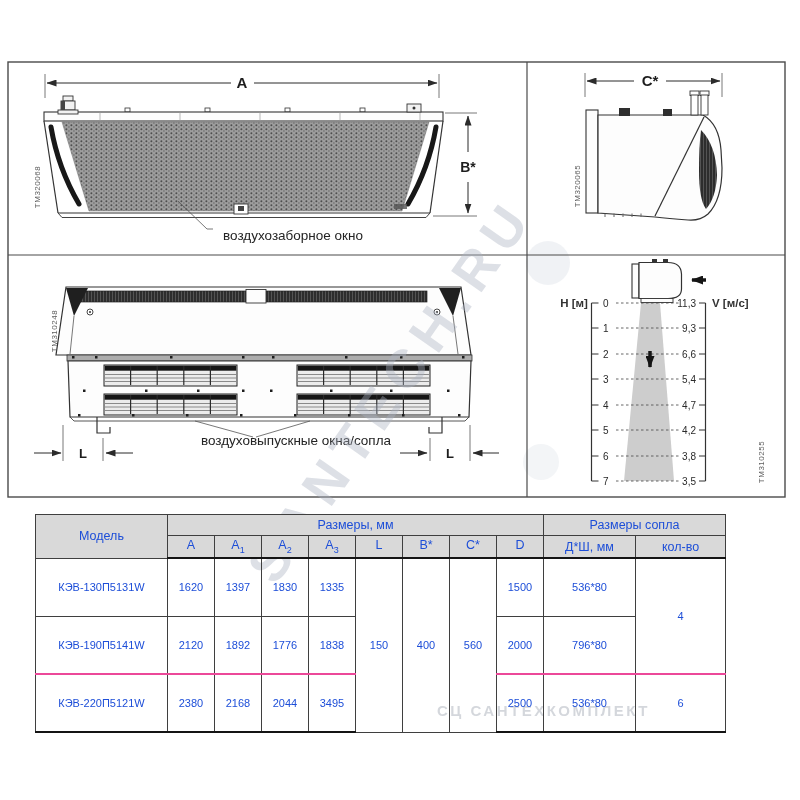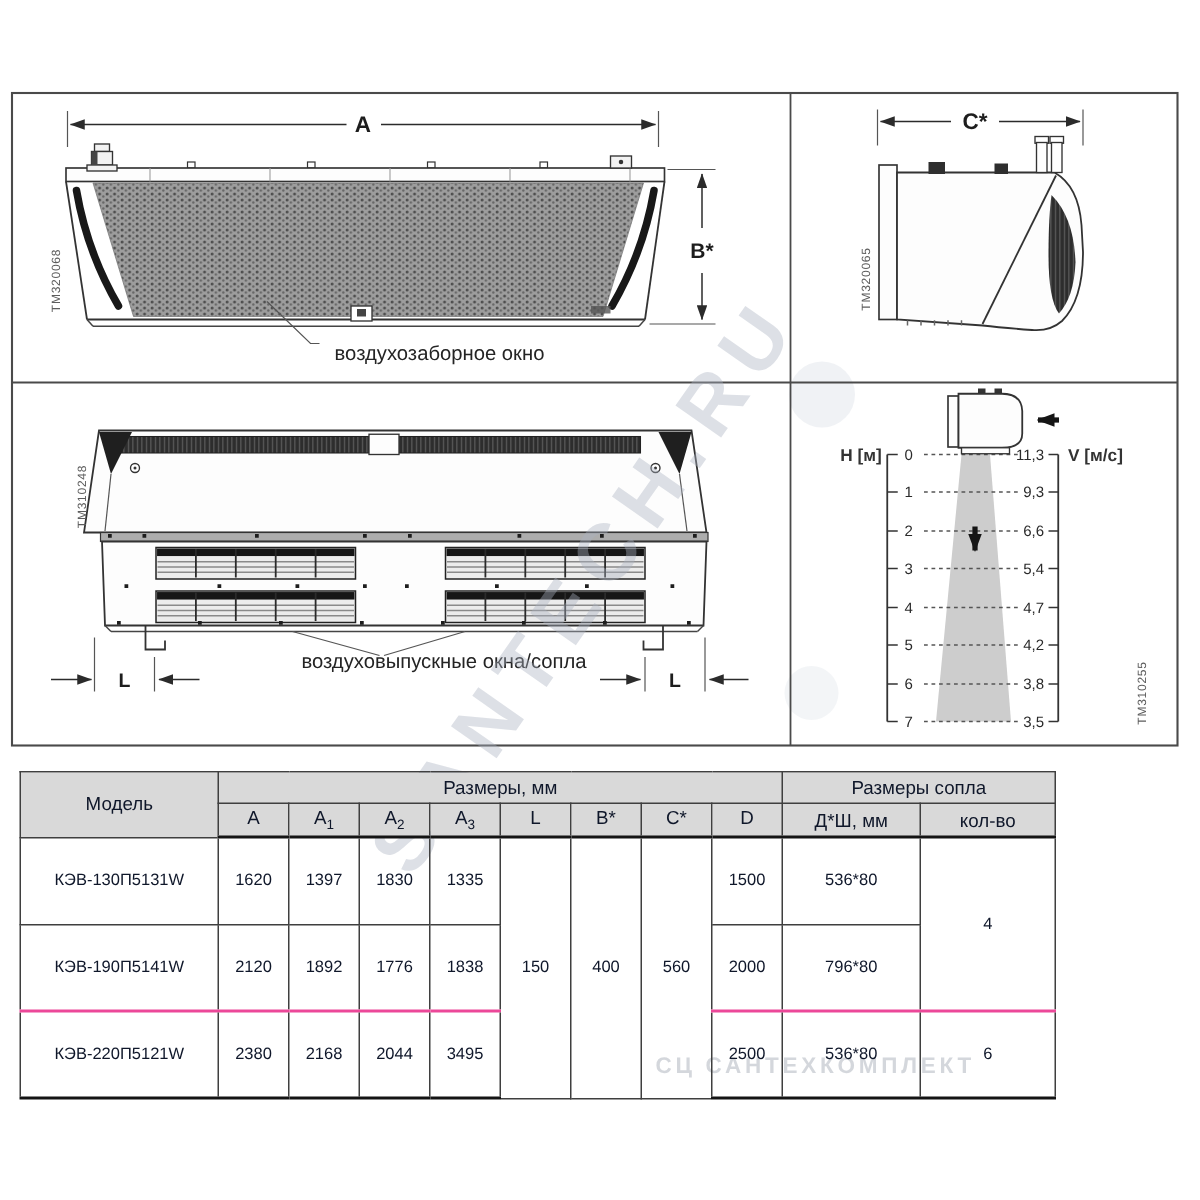--- a/index.html
+++ b/index.html
@@ -22,22 +22,22 @@
   
   .wm-diag{position:absolute;left:40px;top:355px;width:700px;height:70px;line-height:70px;
            text-align:center;transform:rotate(-55deg);z-index:2;
            font-size:54px;font-weight:bold;letter-spacing:10px;color:rgba(170,178,192,.40);
            pointer-events:none;white-space:nowrap;}
   .wm-bottom{position:absolute;left:250px;top:702px;width:400px;z-index:2;text-align:right;
              font-size:15px;font-weight:bold;letter-spacing:2.5px;color:rgba(176,182,192,.55);
              pointer-events:none;white-space:nowrap;}
 
   
-  .spec{position:absolute;left:13px;top:514px;z-index:3;border-collapse:collapse;
-        table-layout:fixed;color:#0f172a;}
+  .spec{position:absolute;left:35px;top:514px;z-index:3;border-collapse:collapse;
+        table-layout:fixed;color:#1d4ed8;}
   .spec th,.spec td{border:1px solid #3f3f3f;text-align:center;vertical-align:middle;
         padding:0;overflow:hidden;}
   .spec thead th{background:#d9d9d9;font-weight:normal;font-size:12.5px;height:20px;}
   .spec thead tr.sub th{height:21px;border-bottom:2px solid #141414;}
   .spec tbody td{font-size:11px;background:transparent;}
   .spec tbody tr{height:58px;}
   .spec tbody tr.strong td{border-top:2px solid #ec4899;}
   .spec tbody tr:last-child td{border-bottom:2px solid #141414;}
   .spec sub{font-size:9px;}
 </style>

